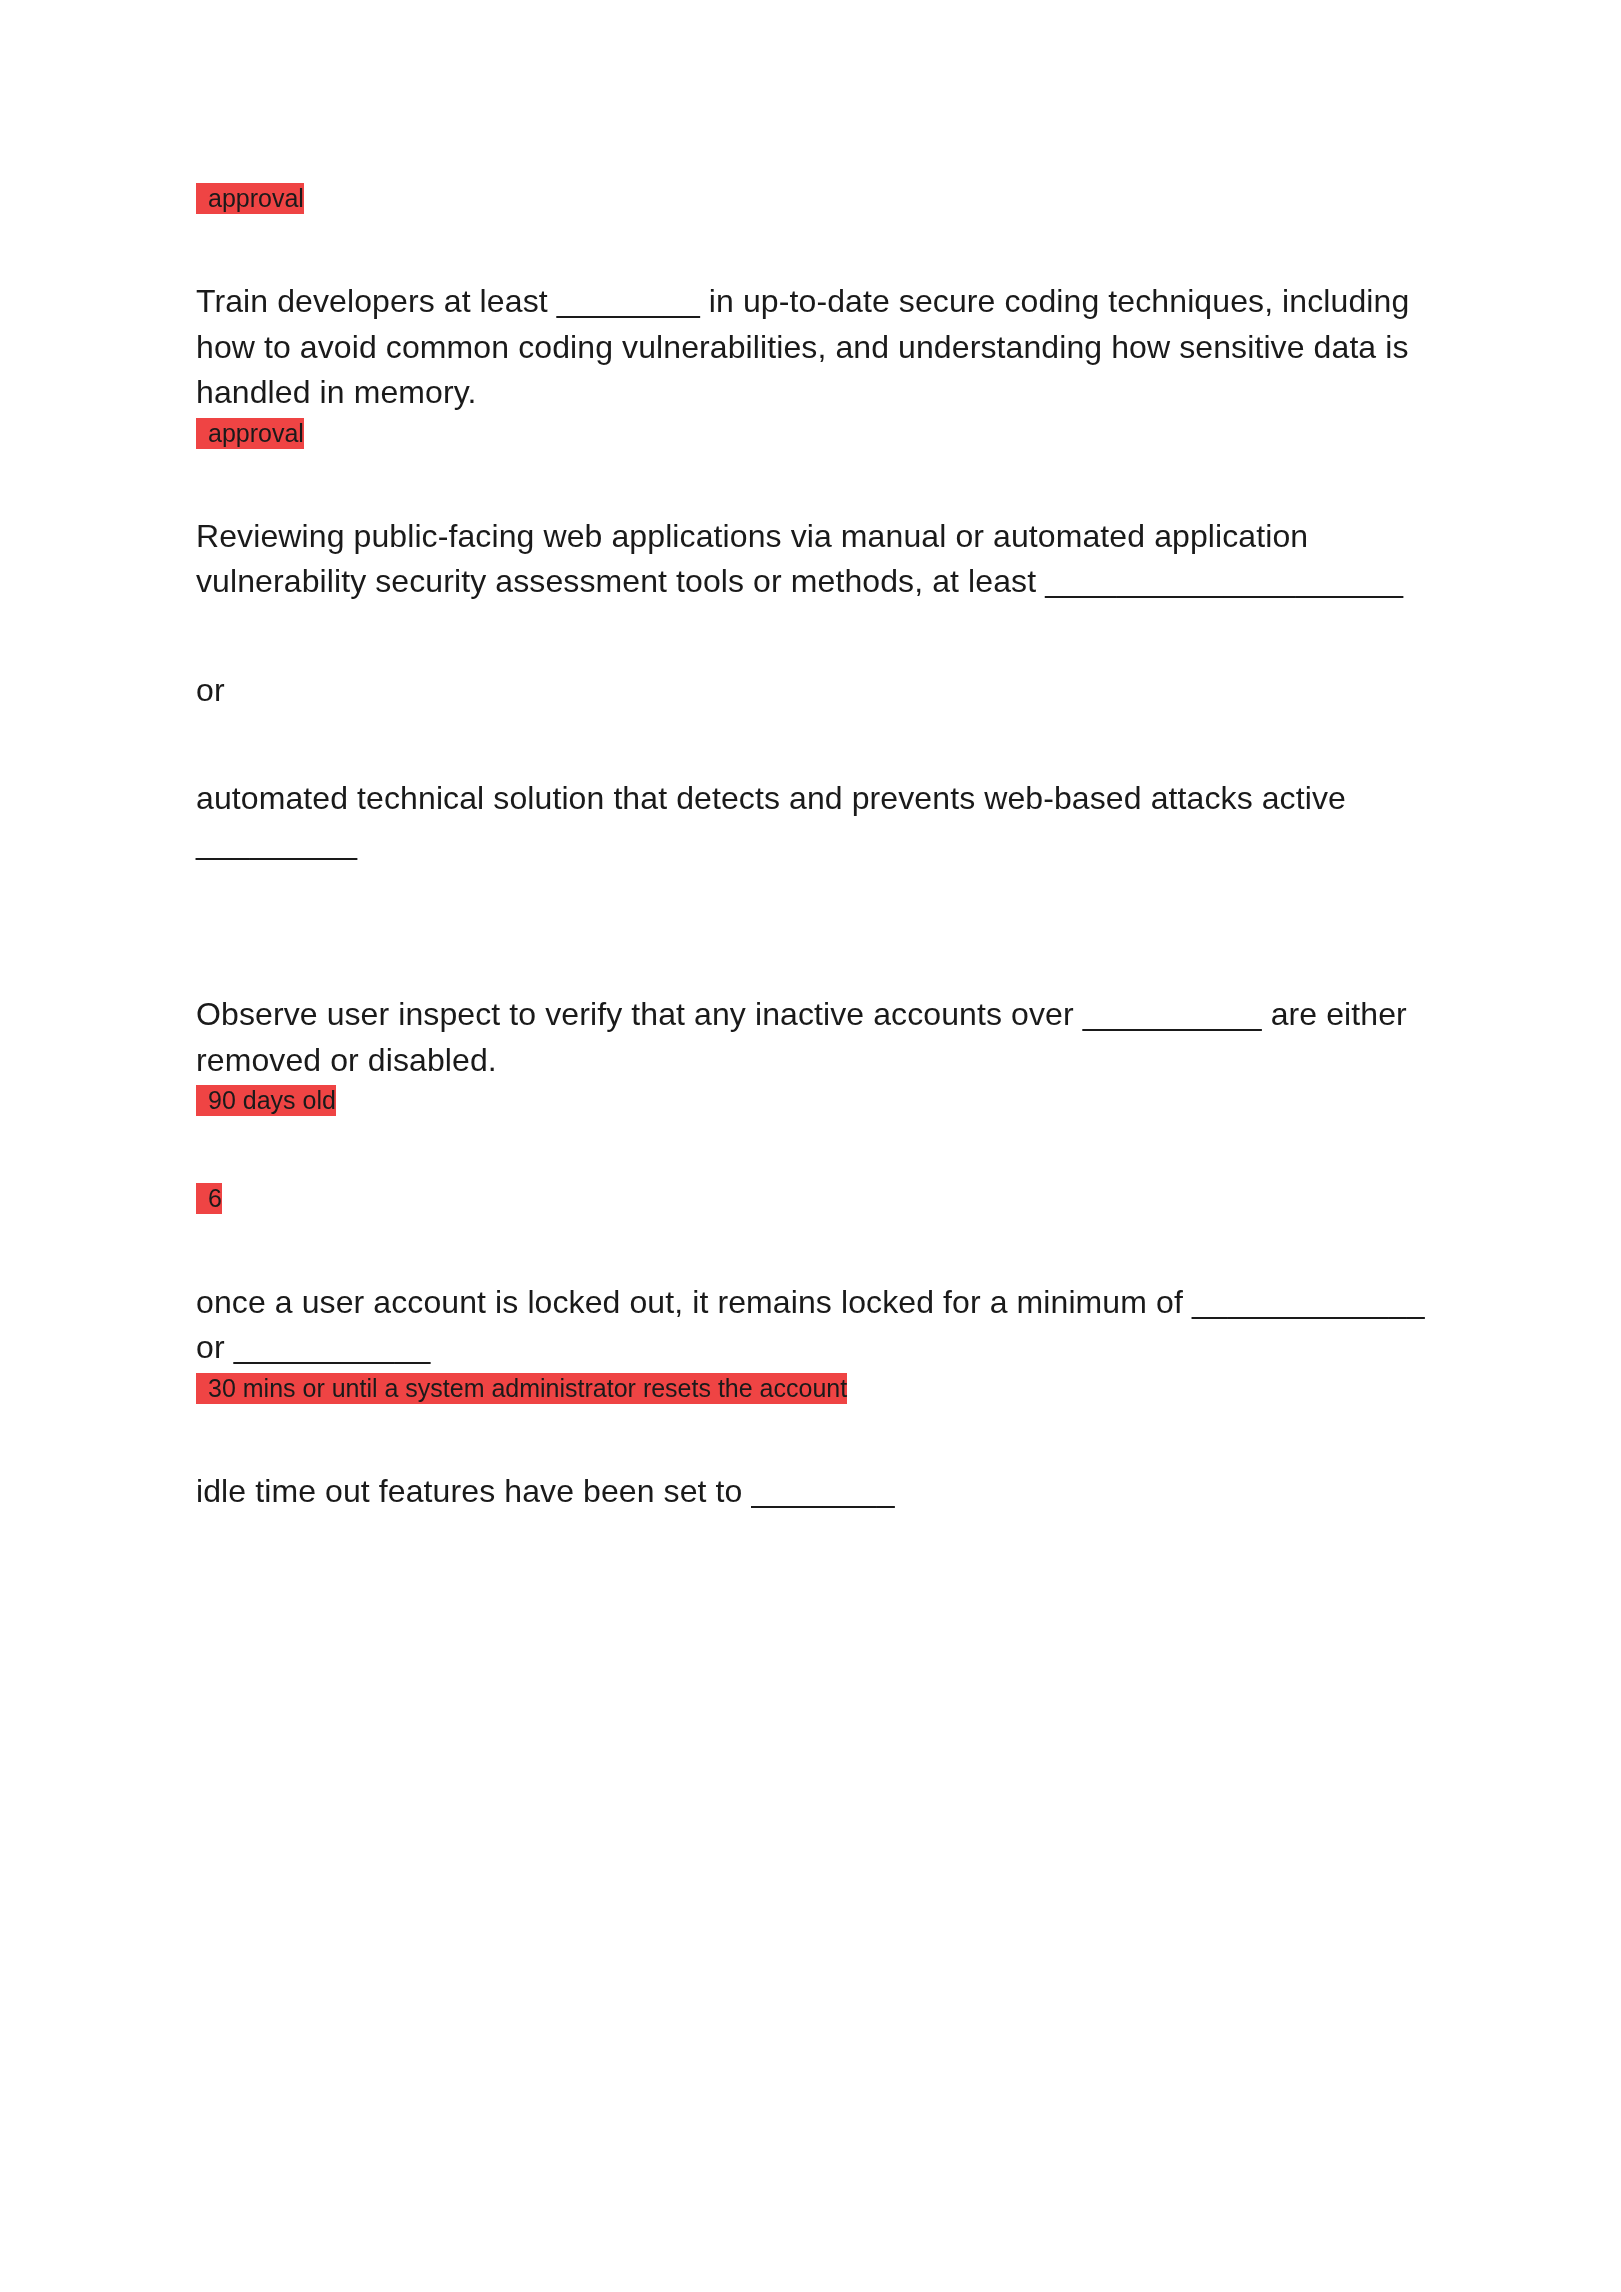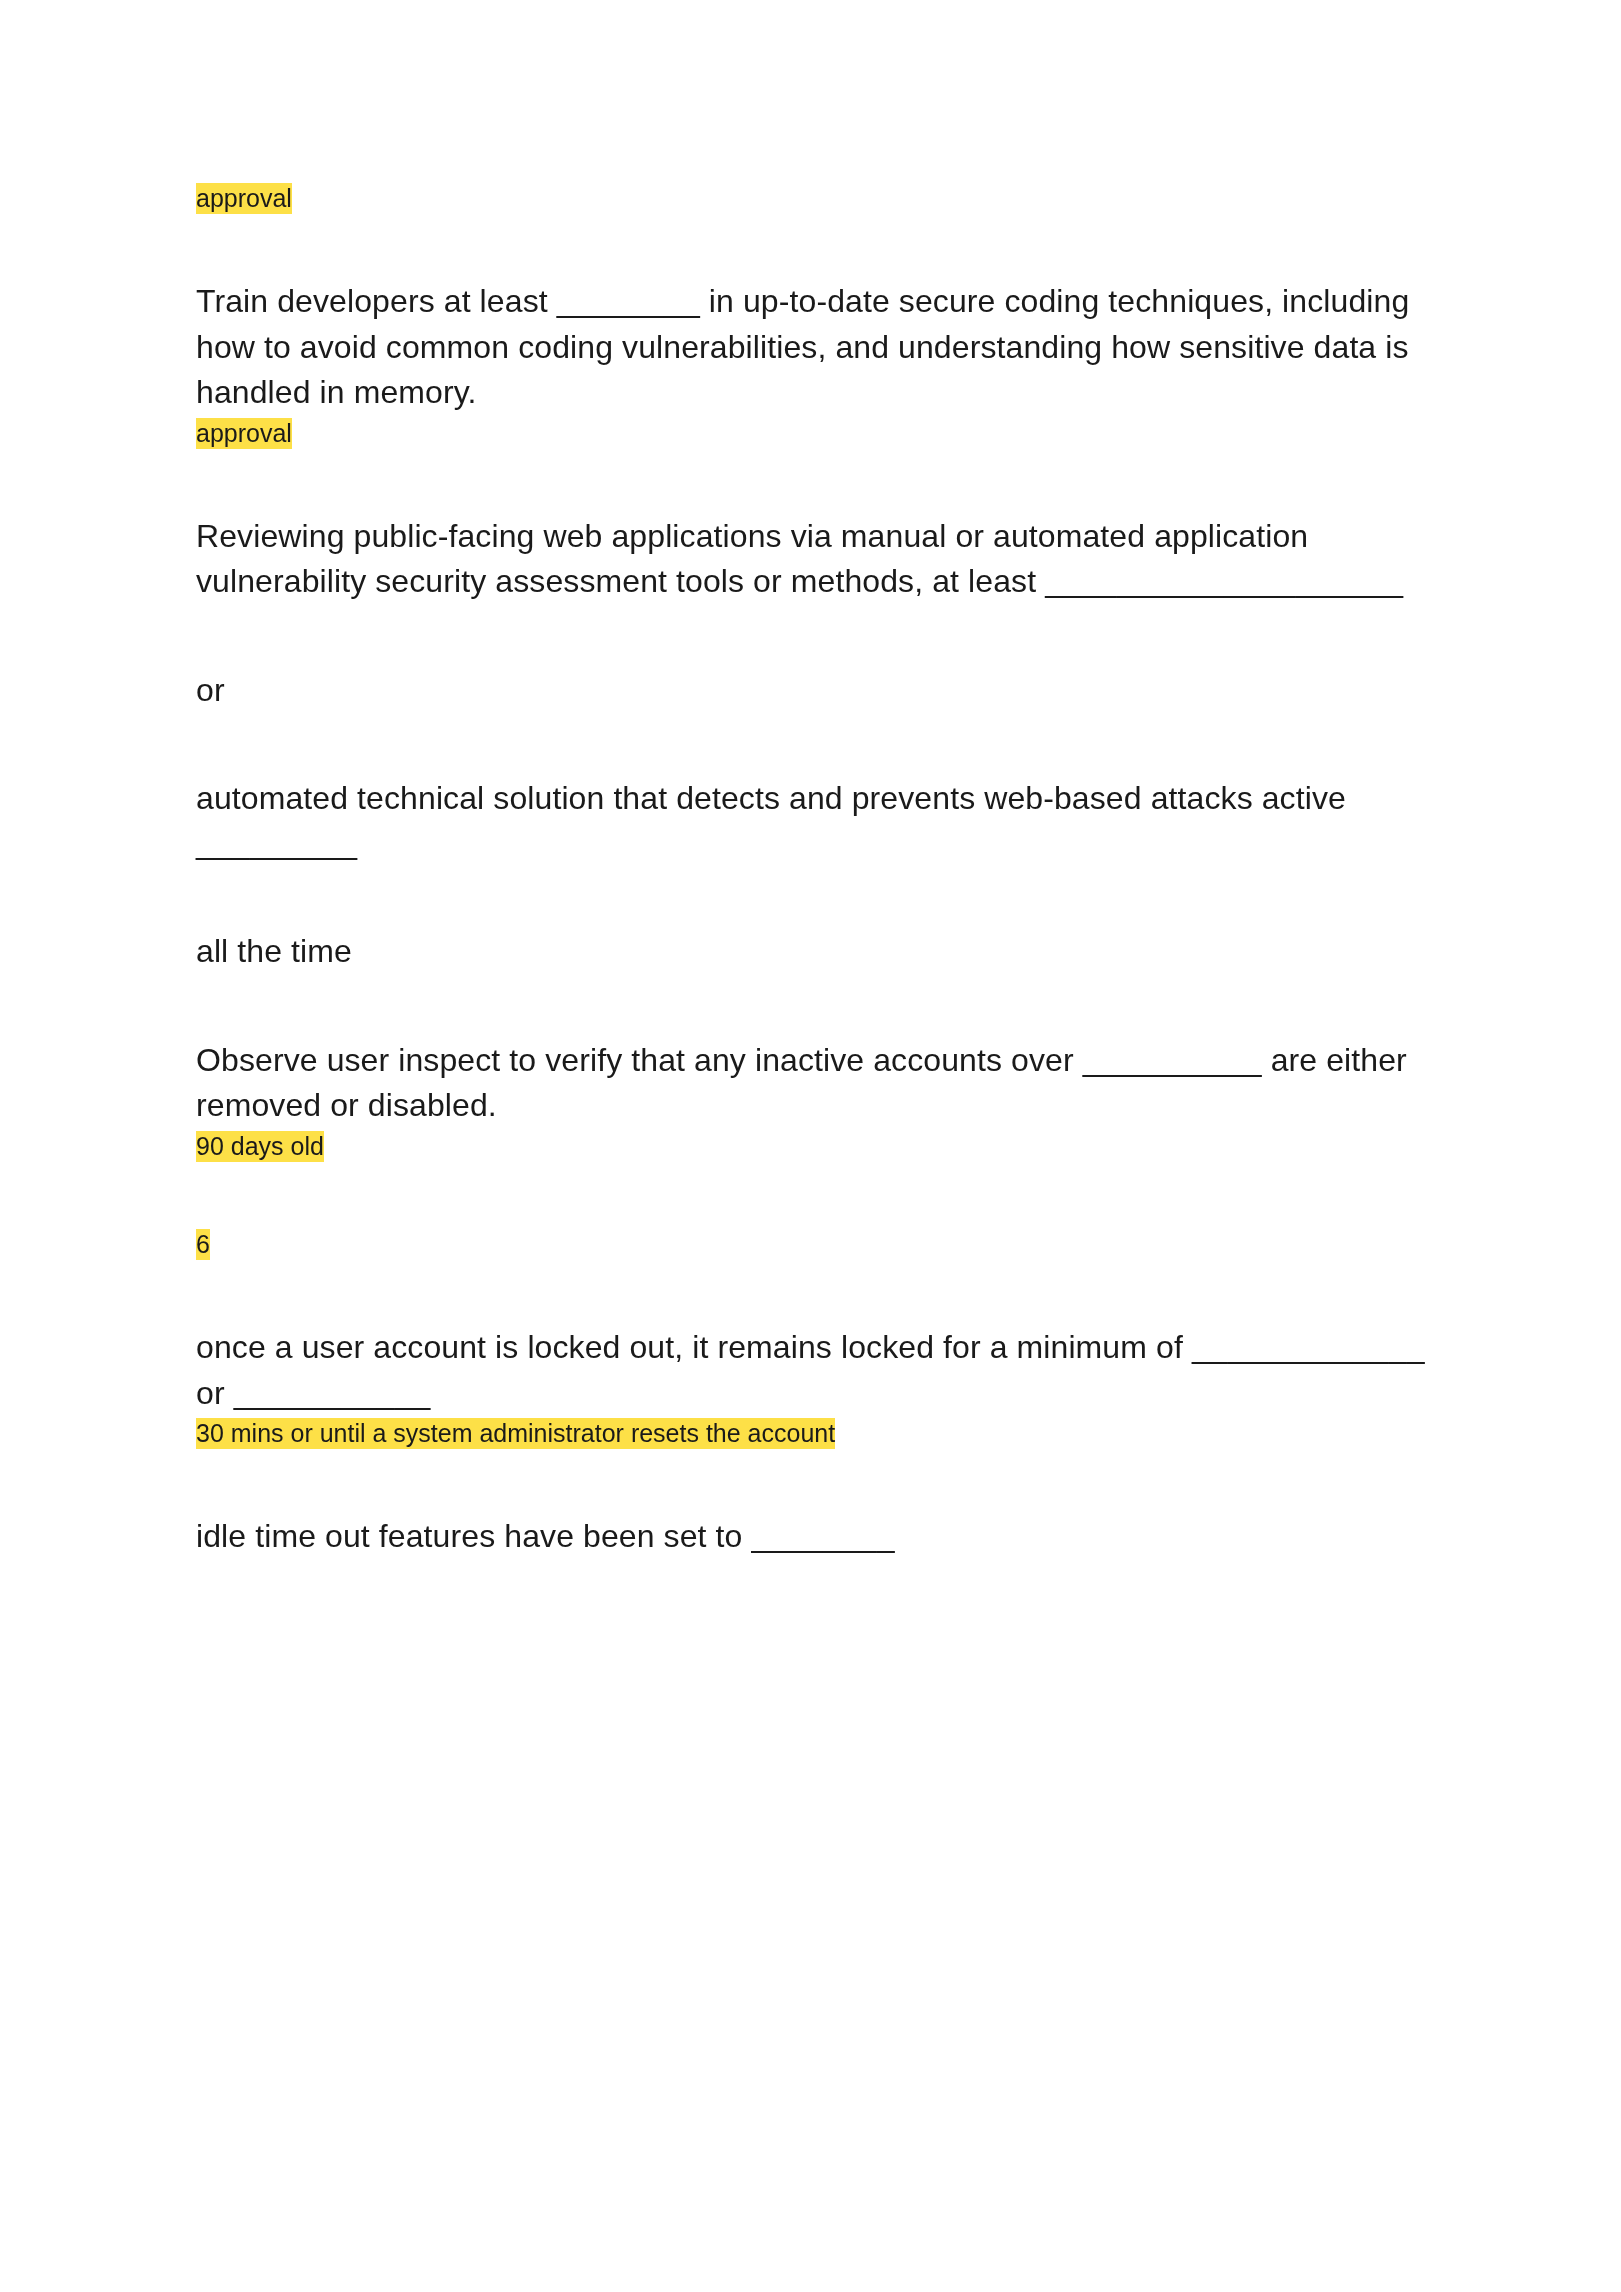--- a/index.html
+++ b/index.html
@@ -29,23 +29,23 @@
     color: #1a1a1a;
     letter-spacing: 0.1px;
   }
   .spacer-block {
     height: 51px;
   }
   .spacer-small {
     height: 11.8px;
   }
   .hl {
-    background: #fde047;
+    background: #ef4444;
     color: #1a1a1a;
-    padding: 1px 0 2px 0;
+    padding: 1px 0 2px 12px;
     box-decoration-break: clone;
     -webkit-box-decoration-break: clone;
   }
   .answer {
     font-size: 25px;
     line-height: 1.42;
     margin: 0;
   }
 </style>
 </head>
@@ -68,21 +68,20 @@
     <div class="spacer-small"></div>
 
     <p class="para">or</p>
     <div class="spacer-block"></div>
     <div class="spacer-small"></div>
 
     <p class="para">automated technical solution that detects and prevents web-based attacks active _________</p>
     <div class="spacer-block"></div>
     <div class="spacer-small"></div>
 
-    <p class="para">all the time</p>
     <div class="spacer-block"></div>
     <div class="spacer-small"></div>
 
     <p class="para">Observe user inspect to verify that any inactive accounts over __________ are either removed or disabled.</p>
     <p class="answer"><span class="hl">90 days old</span></p>
     <div class="spacer-block"></div>
     <div class="spacer-small"></div>
 
     <p class="answer"><span class="hl">6</span></p>
     <div class="spacer-block"></div>

